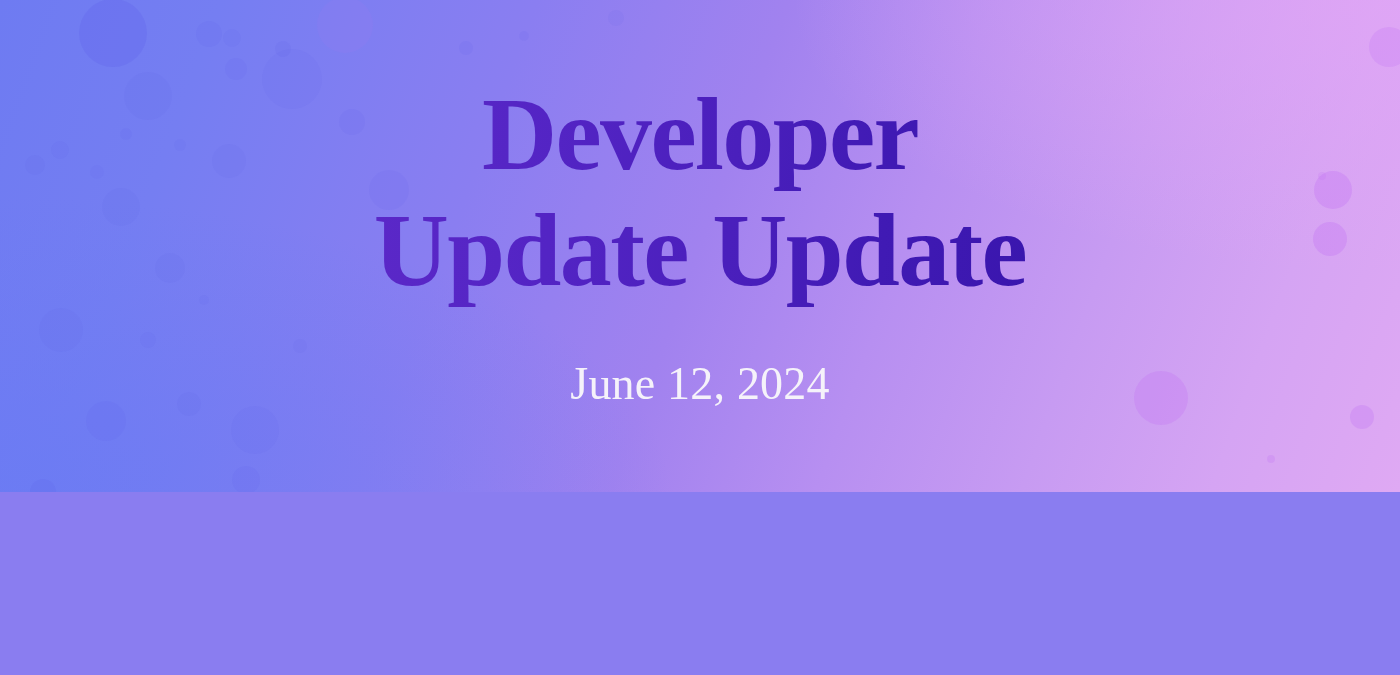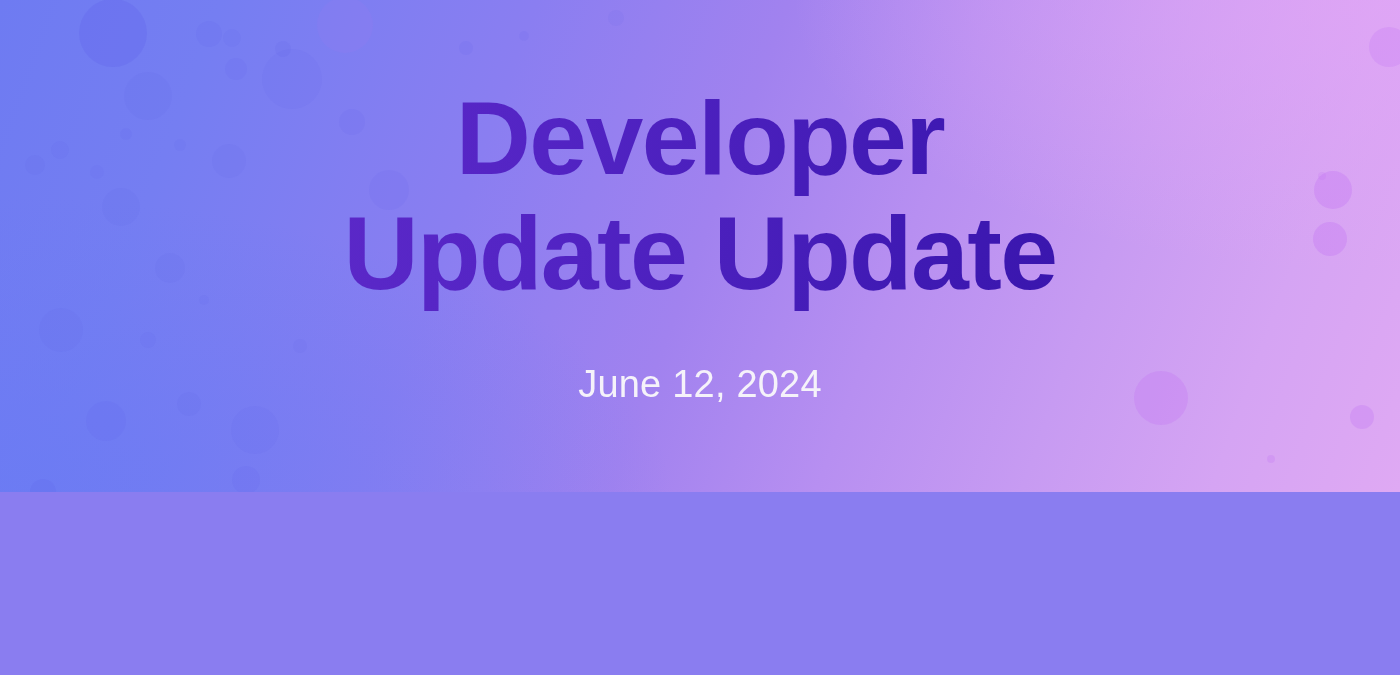--- a/index.html
+++ b/index.html
@@ -12,21 +12,21 @@
     background: #8a7df0;
   }
 
   * { box-sizing: border-box; }
 
   .banner {
     position: relative;
     width: 1400px;
     height: 492px;
     overflow: hidden;
-    font-family: Liberation Sans, sans-serif;
+    font-family: Liberation Serif, serif;
   }
 
   
   .bg-gradient {
     position: absolute;
     inset: 0;
     background:
       linear-gradient(110deg,
         #6e7bf2 0%,
         #757ef2 14%,
@@ -77,21 +77,21 @@
     color: transparent;
     -webkit-text-fill-color: transparent;
     max-width: 1020px;
   }
   .headline .line { display: block; }
 
   .subtitle {
     margin: 0;
     margin-top: 52px;
     text-align: center;
-    font-size: 38px;
+    font-size: 46px;
     line-height: 1.1;
     font-weight: 400;
     letter-spacing: 0.2px;
     color: #f5f2fa;
   }
 </style>
 </head>
 <body>
 
 <div class="banner">

